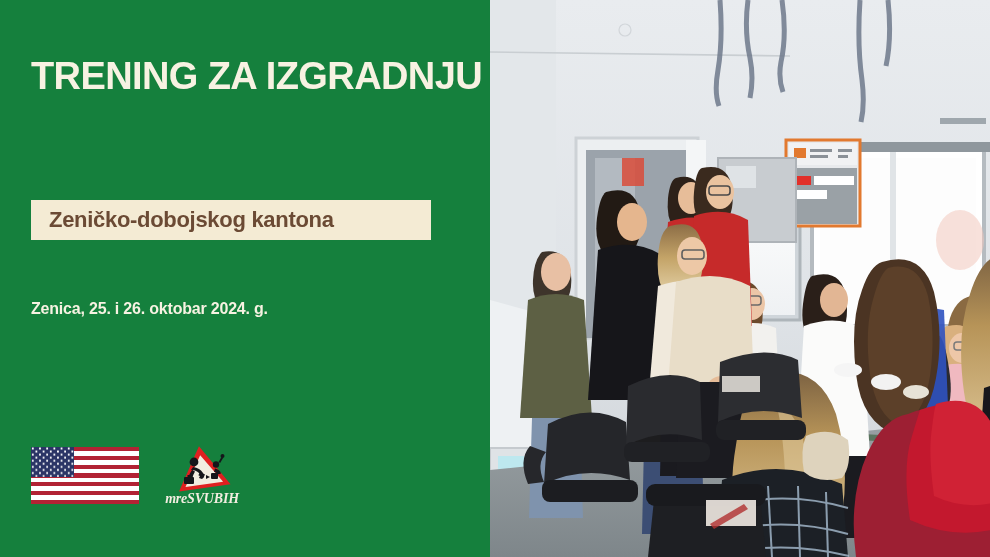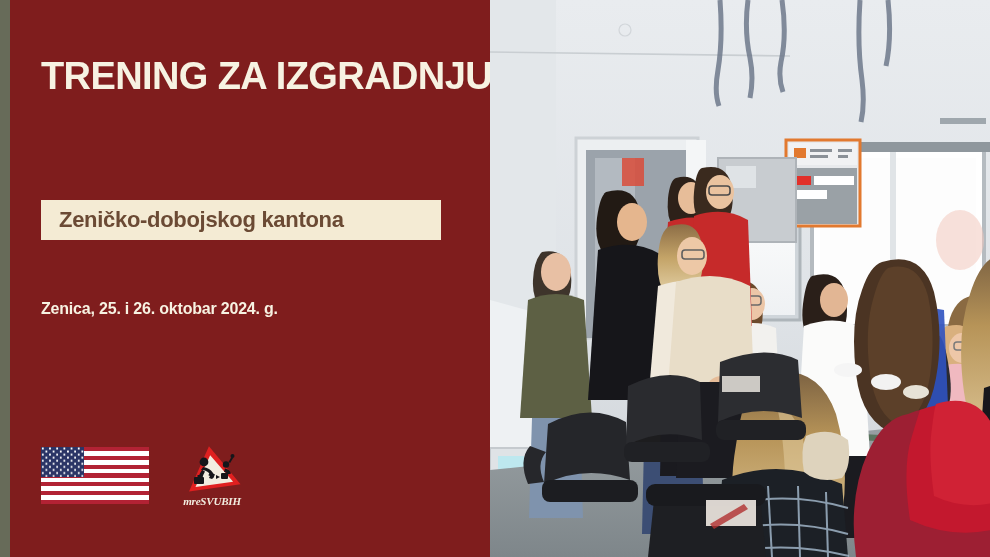--- a/index.html
+++ b/index.html
@@ -17,23 +17,22 @@
     overflow: hidden;
     background: #676B59;
   }
 
   
   .left-panel {
     position: absolute;
     left: 0; top: 0;
     width: 566px;
     height: 557px;
-    background: #7f1d1d;
+    background: #15803d;
     overflow: hidden;
-    margin-left: 10px;
   }
 
   .title-block {
     position: absolute;
     left: 31px;
     top: 56px;
     width: 450px;
   }
   .title-line {
     font-family: "Liberation Sans", sans-serif;
@@ -133,21 +132,21 @@
   }
   .mre-wordmark {
     position: absolute;
     left: 0;
     bottom: 1px;
     width: 74px;
     text-align: center;
     font-family: "Liberation Serif", serif;
     font-weight: bold;
     font-style: italic;
-    font-size: 11px;
+    font-size: 14px;
     letter-spacing: -0.2px;
     color: #F2EDE0;
     white-space: nowrap;
   }
 
   
   .photo {
     position: absolute;
     left: 490px;
     top: 0;

